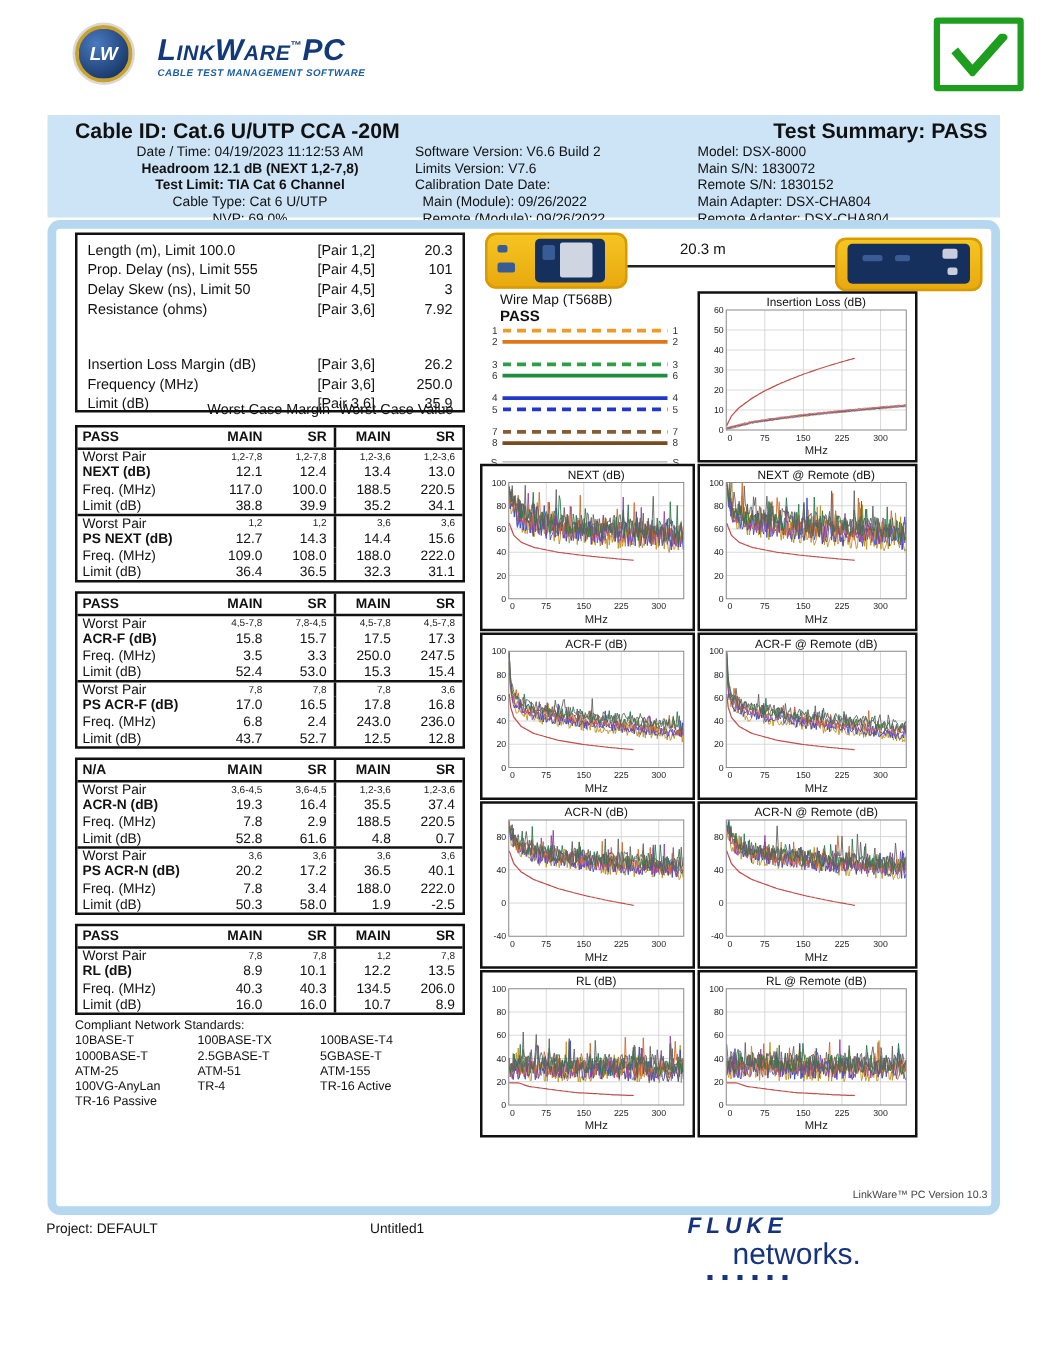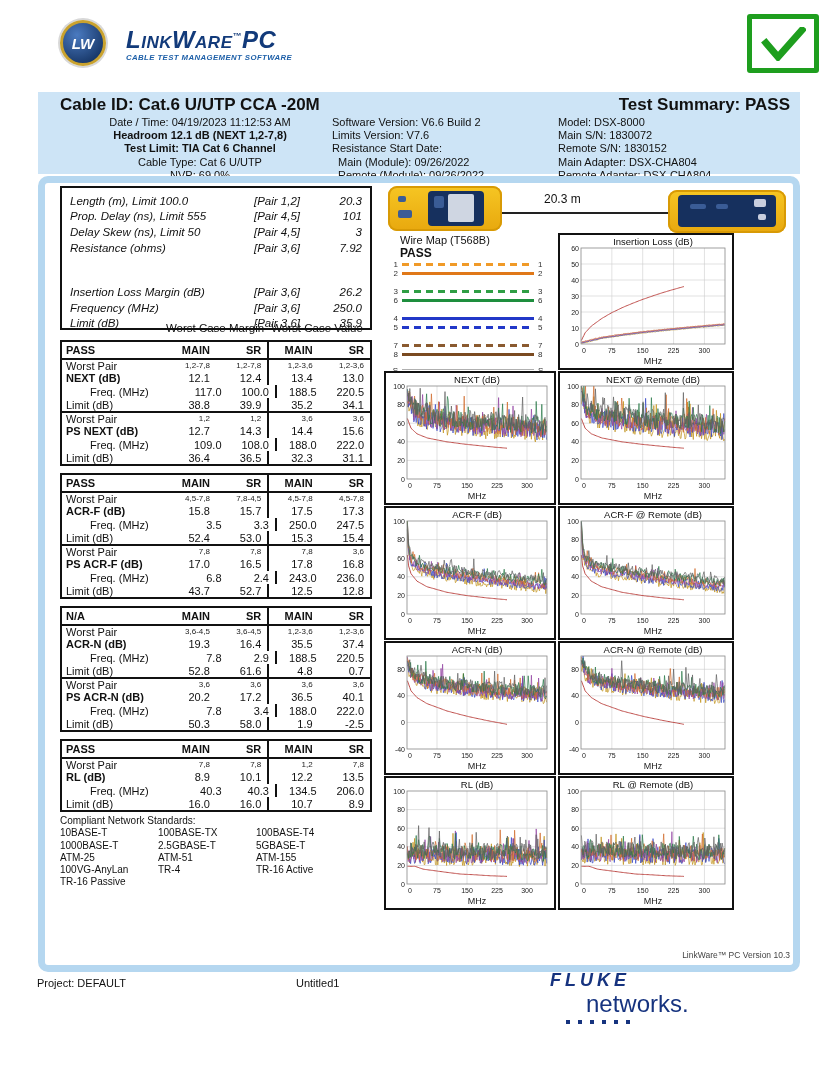--- a/index.html
+++ b/index.html
@@ -32,41 +32,41 @@
   .hline.indent{padding-left:6px;}
 
   
   .frame{position:absolute;left:38px;top:176px;width:748px;height:782px;
     border:7px solid #b5d7f0;border-radius:10px;background:#fff;}
   .version-note{position:absolute;left:0;top:950px;width:790px;text-align:right;font-size:8.5px;color:#444;}
 
   
   .sum-box{position:absolute;left:60px;top:186px;width:312px;height:144px;border:2px solid #111;
     box-sizing:border-box;padding:5px 6px 0 8px;font-size:11.5px;}
-  .srow{display:flex;height:15.6px;align-items:center;font-style:italic;}
+  .srow{display:flex;height:15.6px;align-items:center;}
   .srow.spacer{height:29px;}
   .s-label{flex:1;}
   .s-pair{width:62px;}
   .s-val{width:46px;text-align:right;padding-right:2px;}
 
   
   .wc-head{position:absolute;left:60px;top:322px;width:312px;display:flex;font-size:11.5px;}
   .wc-head .sp{width:104px;}
   .wc-head .lbl{width:102px;text-align:center;}
 
   
   #tables{position:absolute;left:60px;top:340px;width:312px;}
   .rtable{border:2px solid #111;background:#fff;font-size:11px;margin-bottom:7px;box-sizing:border-box;}
   .hrow{display:flex;height:16px;border-bottom:2px solid #111;font-weight:bold;}
   .block{border-bottom:2px solid #111;}
   .block:last-child{border-bottom:none;}
   .row{display:flex;}
   .row.wp{height:11px;}
   .row.m{height:14px;}
-  .row.f{height:13px;padding-left:24px;}
+  .row.f{height:13px;}
   .row.l{height:13px;}
   .c0{width:104px;display:flex;align-items:center;padding-left:4px;box-sizing:border-box;}
   .c{width:52px;display:flex;align-items:center;justify-content:flex-end;padding-right:6px;box-sizing:border-box;}
   .c.c3{border-left:2px solid #111;}
   .row.wp .c{font-size:8px;color:#222;}
   .row.m .c0{font-weight:bold;}
   .hrow .c0{font-weight:bold;}
 
   
   .standards{position:absolute;left:60px;top:815px;width:312px;font-size:10px;line-height:12.3px;}
@@ -127,21 +127,21 @@
     <div class="hcol" id="hcol1">
         <div class="hline">Date / Time: 04/19/2023  11:12:53 AM</div>
         <div class="hline bold">Headroom 12.1 dB (NEXT 1,2-7,8)</div>
         <div class="hline bold">Test Limit: TIA Cat 6 Channel</div>
         <div class="hline">Cable Type: Cat 6 U/UTP</div>
         <div class="hline">NVP: 69.0%</div>
       </div>
     <div class="hcol" id="hcol2">
         <div class="hline">Software Version: V6.6 Build 2</div>
         <div class="hline">Limits Version: V7.6</div>
-        <div class="hline">Resistance Start Date:</div>
+        <div class="hline">Calibration Date Date:</div>
         <div class="hline indent">Main (Module): 09/26/2022</div>
         <div class="hline indent">Remote (Module): 09/26/2022</div>
       </div>
     <div class="hcol" id="hcol3">
         <div class="hline">Model: DSX-8000</div>
         <div class="hline">Main S/N: 1830072</div>
         <div class="hline">Remote S/N: 1830152</div>
         <div class="hline">Main Adapter: DSX-CHA804</div>
         <div class="hline">Remote Adapter: DSX-CHA804</div>
       </div>

